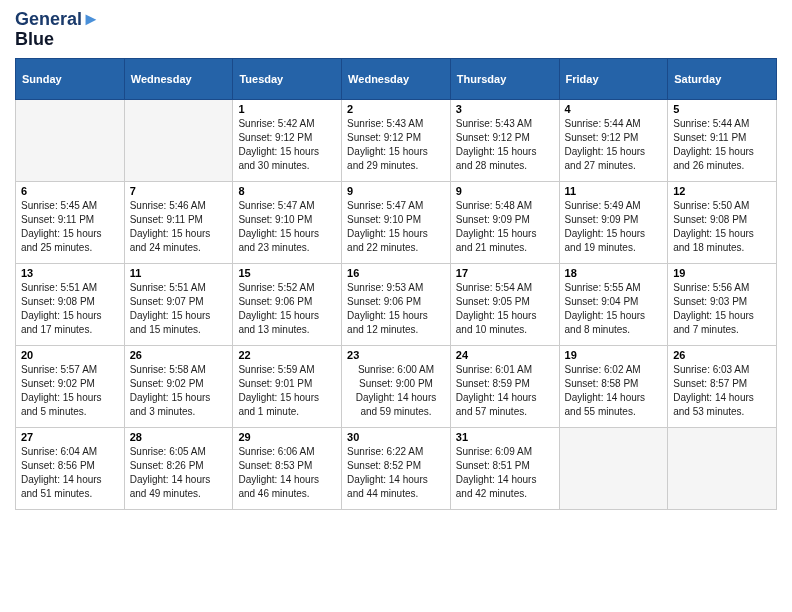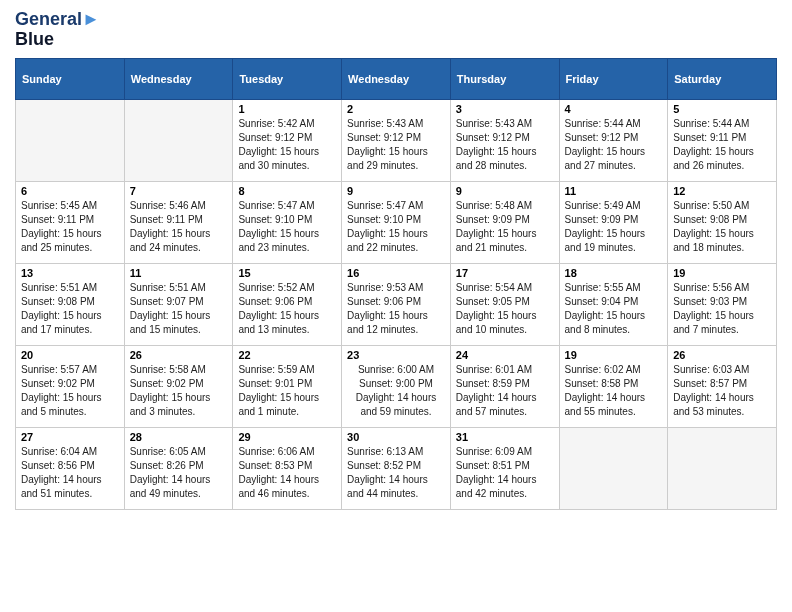--- a/index.html
+++ b/index.html
@@ -325,21 +325,21 @@
           </td>
           <td>
             <span class="day-num">29</span>
             <div class="day-info" style="white-space: pre-line;">Sunrise: 6:06 AM
 Sunset: 8:53 PM
 Daylight: 14 hours
 and 46 minutes.</div>
           </td>
           <td>
             <span class="day-num">30</span>
-            <div class="day-info" style="white-space: pre-line;">Sunrise: 6:13 AM
+            <div class="day-info" style="white-space: pre-line;">Sunrise: 6:22 AM
 Sunset: 8:52 PM
 Daylight: 14 hours
 and 44 minutes.</div>
           </td>
           <td>
             <span class="day-num">31</span>
             <div class="day-info" style="white-space: pre-line;">Sunrise: 6:09 AM
 Sunset: 8:51 PM
 Daylight: 14 hours
 and 42 minutes.</div>

